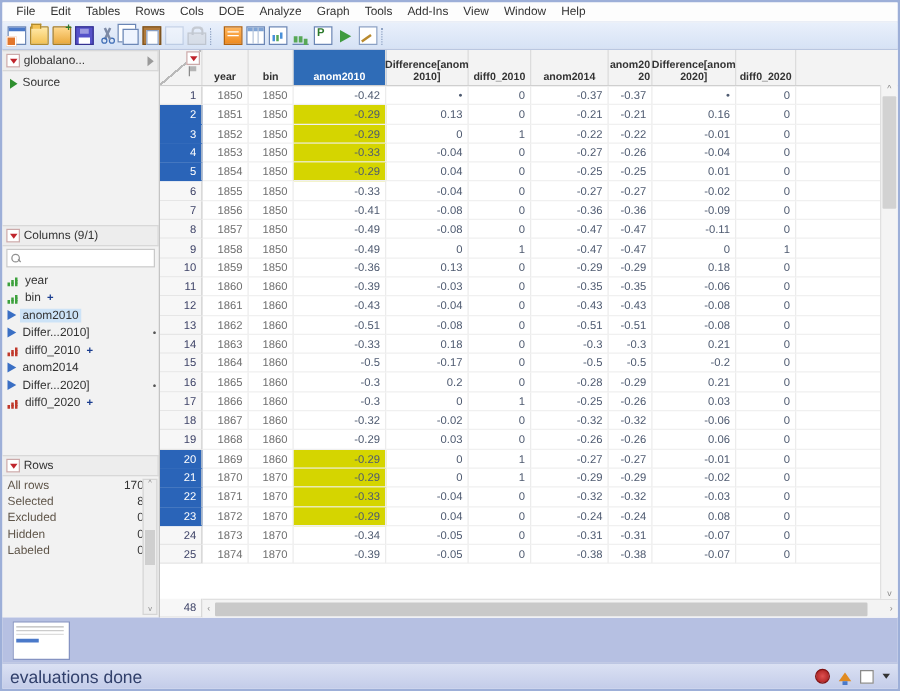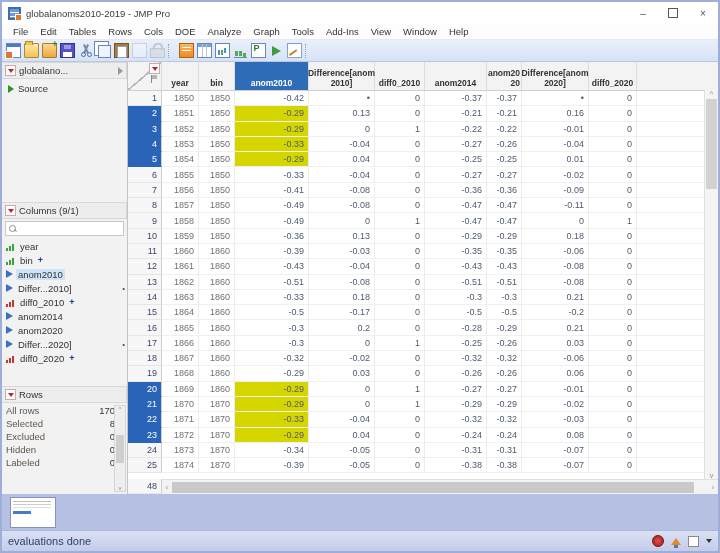--- a/index.html
+++ b/index.html
@@ -125,45 +125,34 @@
     display:flex;flex-direction:column;align-items:center;font-size:7px;color:#888;}
   .vs-thumb{width:11px;flex:0 0 90px;background:#d2d2d2;margin-top:2px;border-radius:1px;}
   .vs-bottom{margin-top:auto;}
   
   .bottomstrip{height:36px;flex:0 0 auto;background:#b6c0e2;display:flex;align-items:center;padding-left:8px;}
   .thumb-preview{width:44px;height:29px;background:#fff;border:1px solid #8593c2;position:relative;}
   .thumb-preview:before{content:"";position:absolute;left:2px;top:3px;right:4px;height:1px;background:#bbb;
     box-shadow:0 3px 0 #ccc,0 6px 0 #ddd;}
   .thumb-preview:after{content:"";position:absolute;left:2px;top:13px;width:18px;height:3px;background:#4a79c9;}
   .statusbar{height:20px;flex:0 0 auto;background:linear-gradient(#dbe1f3,#c3cce9);display:flex;align-items:center;
-    font-size:11px;color:#31406b;padding:0 6px;border-top:1px solid #aab6da;}
+    font-size:14px;color:#31406b;padding:0 6px;border-top:1px solid #aab6da;}
   .status-text{flex:1 1 auto;}
   .sb-icon{margin-left:7px;display:inline-block;}
   .stop-dot{width:10px;height:10px;border-radius:50%;background:radial-gradient(#e05050,#a01818);border:1px solid #801010;}
   .home-ic{width:0;height:0;border-left:5px solid transparent;border-right:5px solid transparent;border-bottom:7px solid #e08a20;position:relative;}
   .home-ic:after{content:"";position:absolute;left:-2px;top:7px;width:4px;height:3px;background:#4a79c9;}
   .check-box{width:9px;height:9px;background:#fff;border:1px solid #8a8a8a;}
   .drop-tri{width:0;height:0;border-left:3.5px solid transparent;border-right:3.5px solid transparent;border-top:4px solid #333;}
 </style>
 </head>
 <body>
 
 <div class="window">
 
-  <div class="titlebar">
-    <span class="appicon"></span>
-    <span class="title-text">globalanoms2010-2019 - JMP Pro</span>
-    <div class="wincontrols">
-      <span class="winbtn">–</span>
-      <span class="winbtn">
-          <span class="box"></span>
-        </span>
-      <span class="winbtn">×</span>
-    </div>
-  </div>
 
   <div class="menubar" id="menubar">
       <span class="menu-item">File</span>
       <span class="menu-item">Edit</span>
       <span class="menu-item">Tables</span>
       <span class="menu-item">Rows</span>
       <span class="menu-item">Cols</span>
       <span class="menu-item">DOE</span>
       <span class="menu-item">Analyze</span>
       <span class="menu-item">Graph</span>
@@ -273,24 +262,20 @@
               <span class="dot-badge">•</span>
             </div>
             <div class="col-item">
               <span class="icon-nominal"></span>
               <span class="col-label">diff0_2010</span>
               <span class="plus-badge">+</span>
             </div>
             <div class="col-item">
               <span class="icon-continuous"></span>
               <span class="col-label">anom2014</span>
-            </div>
-            <div class="col-item">
-              <span class="icon-continuous"></span>
-              <span class="col-label">anom2020</span>
             </div>
             <div class="col-item">
               <span class="icon-continuous"></span>
               <span class="col-label">Differ...2020]</span>
               <span class="dot-badge">•</span>
             </div>
             <div class="col-item">
               <span class="icon-nominal"></span>
               <span class="col-label">diff0_2020</span>
               <span class="plus-badge">+</span>

